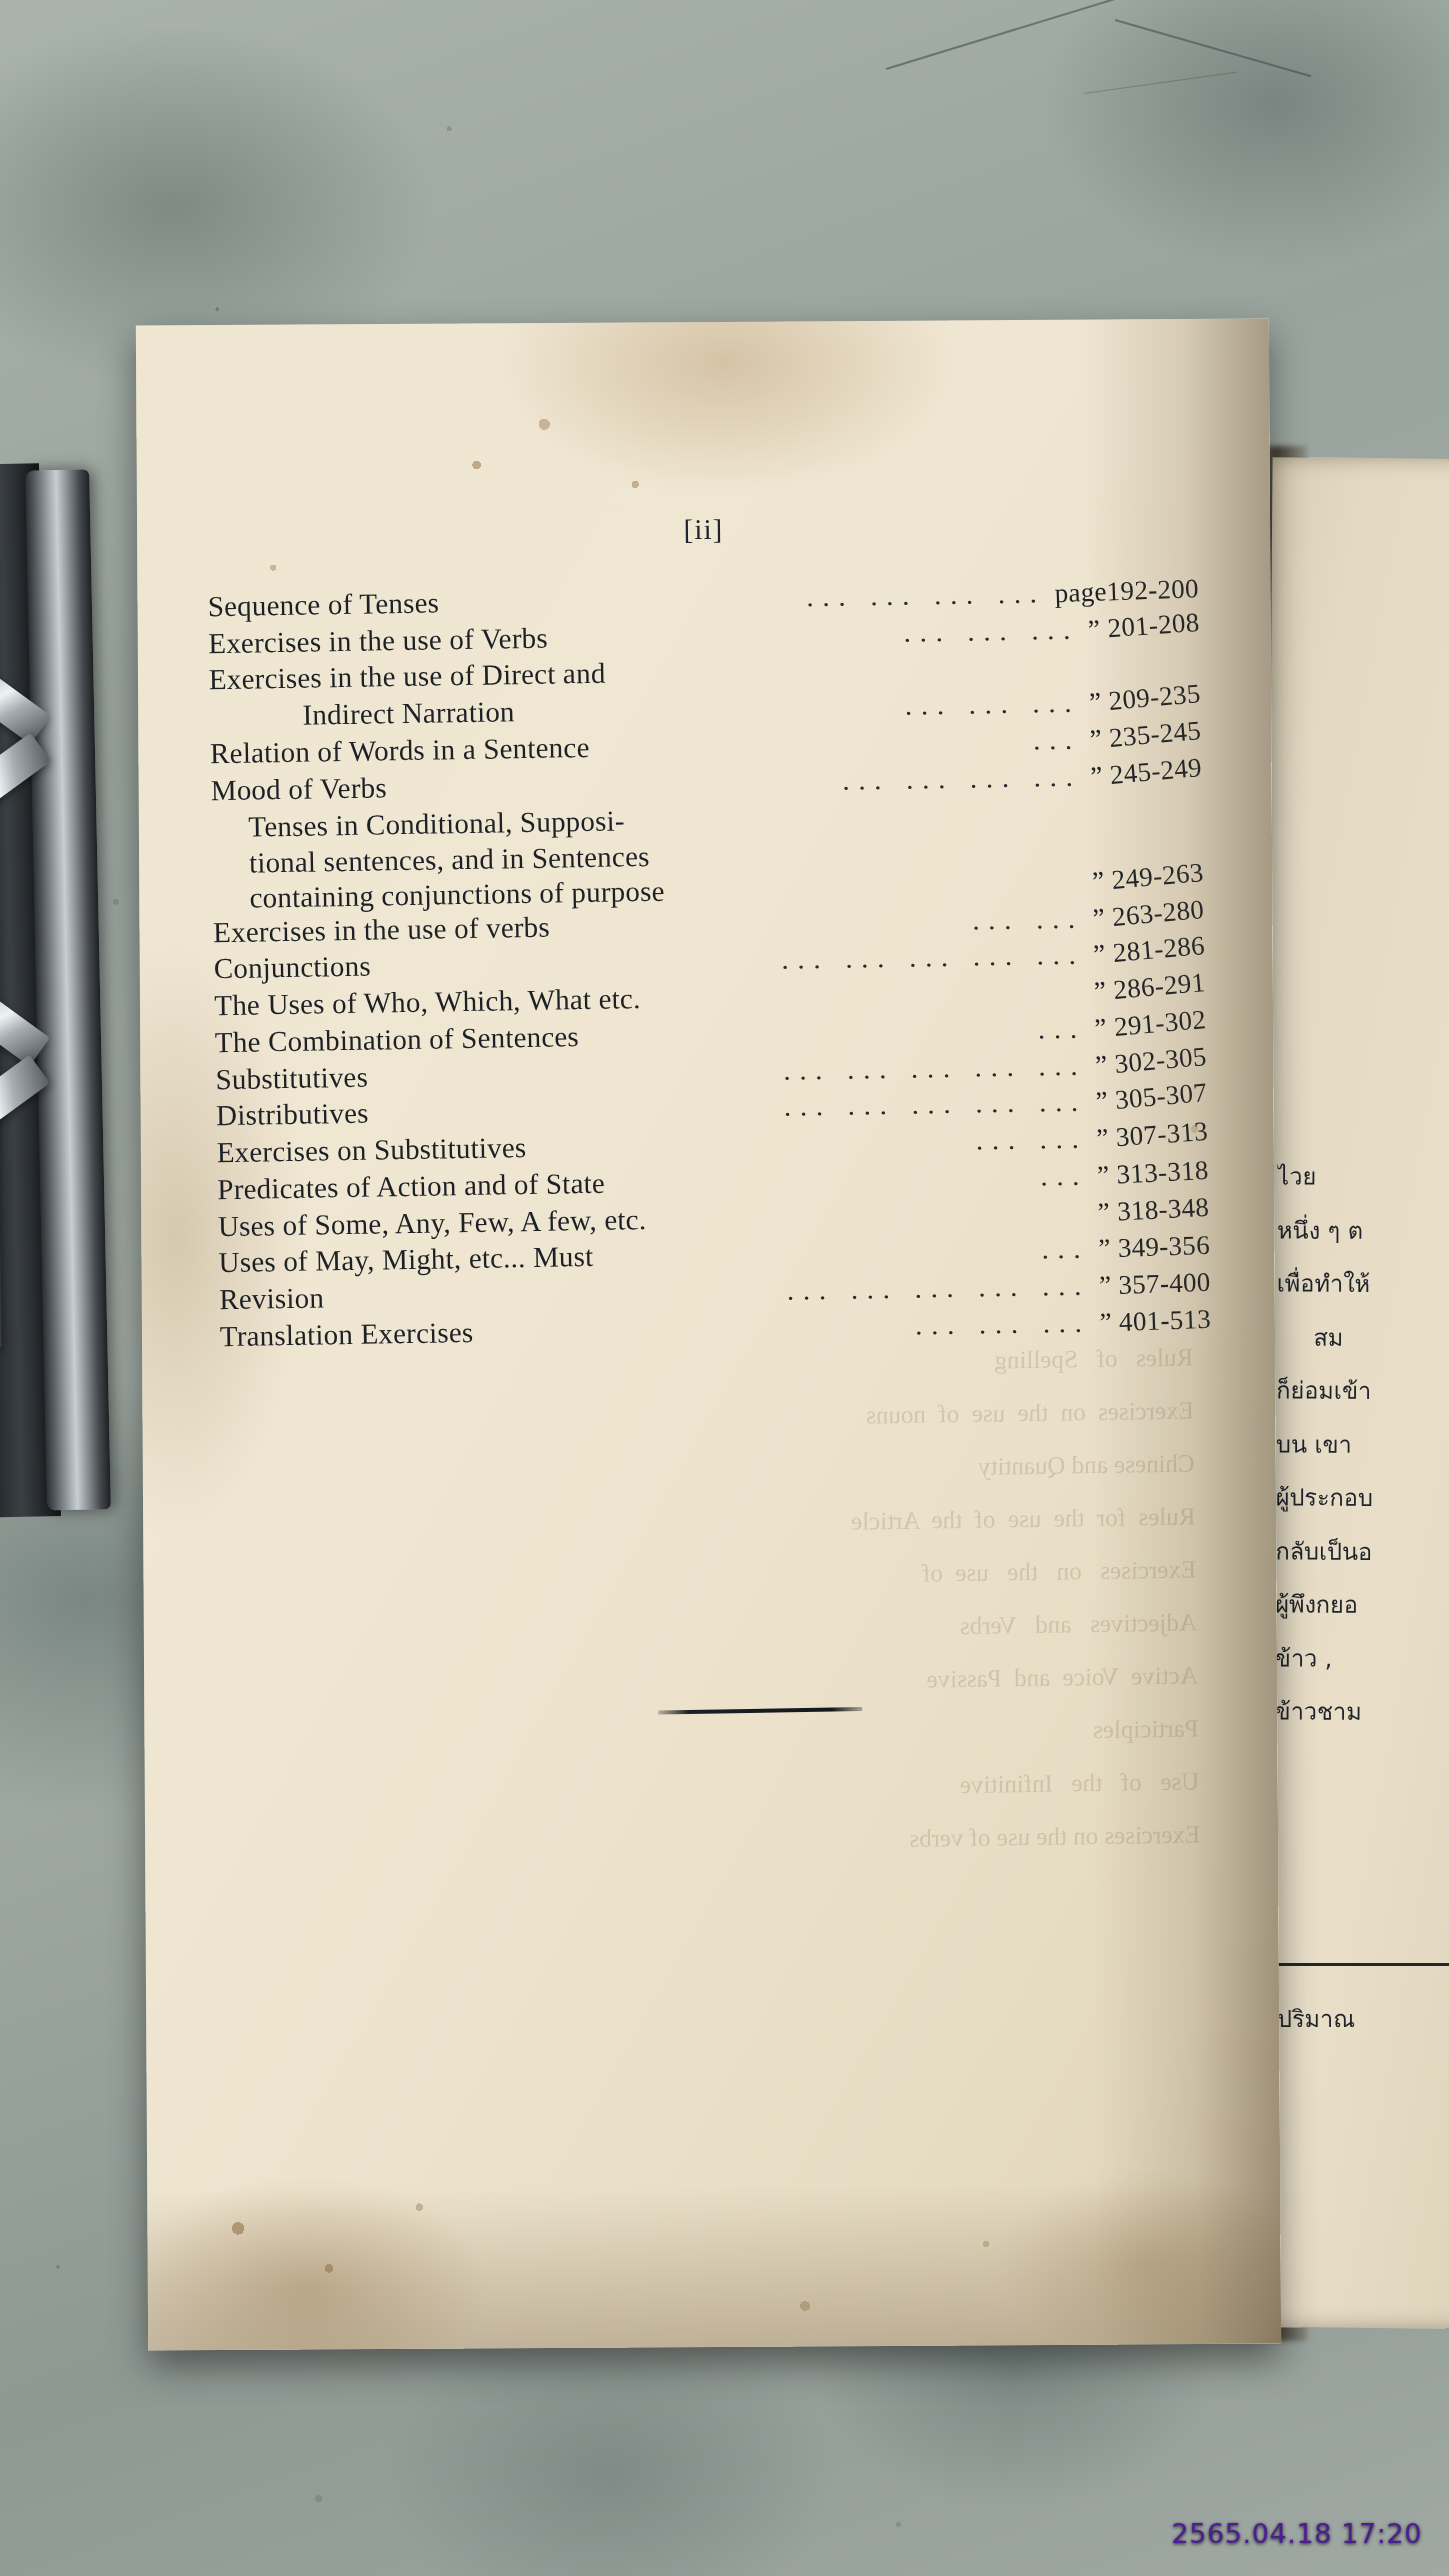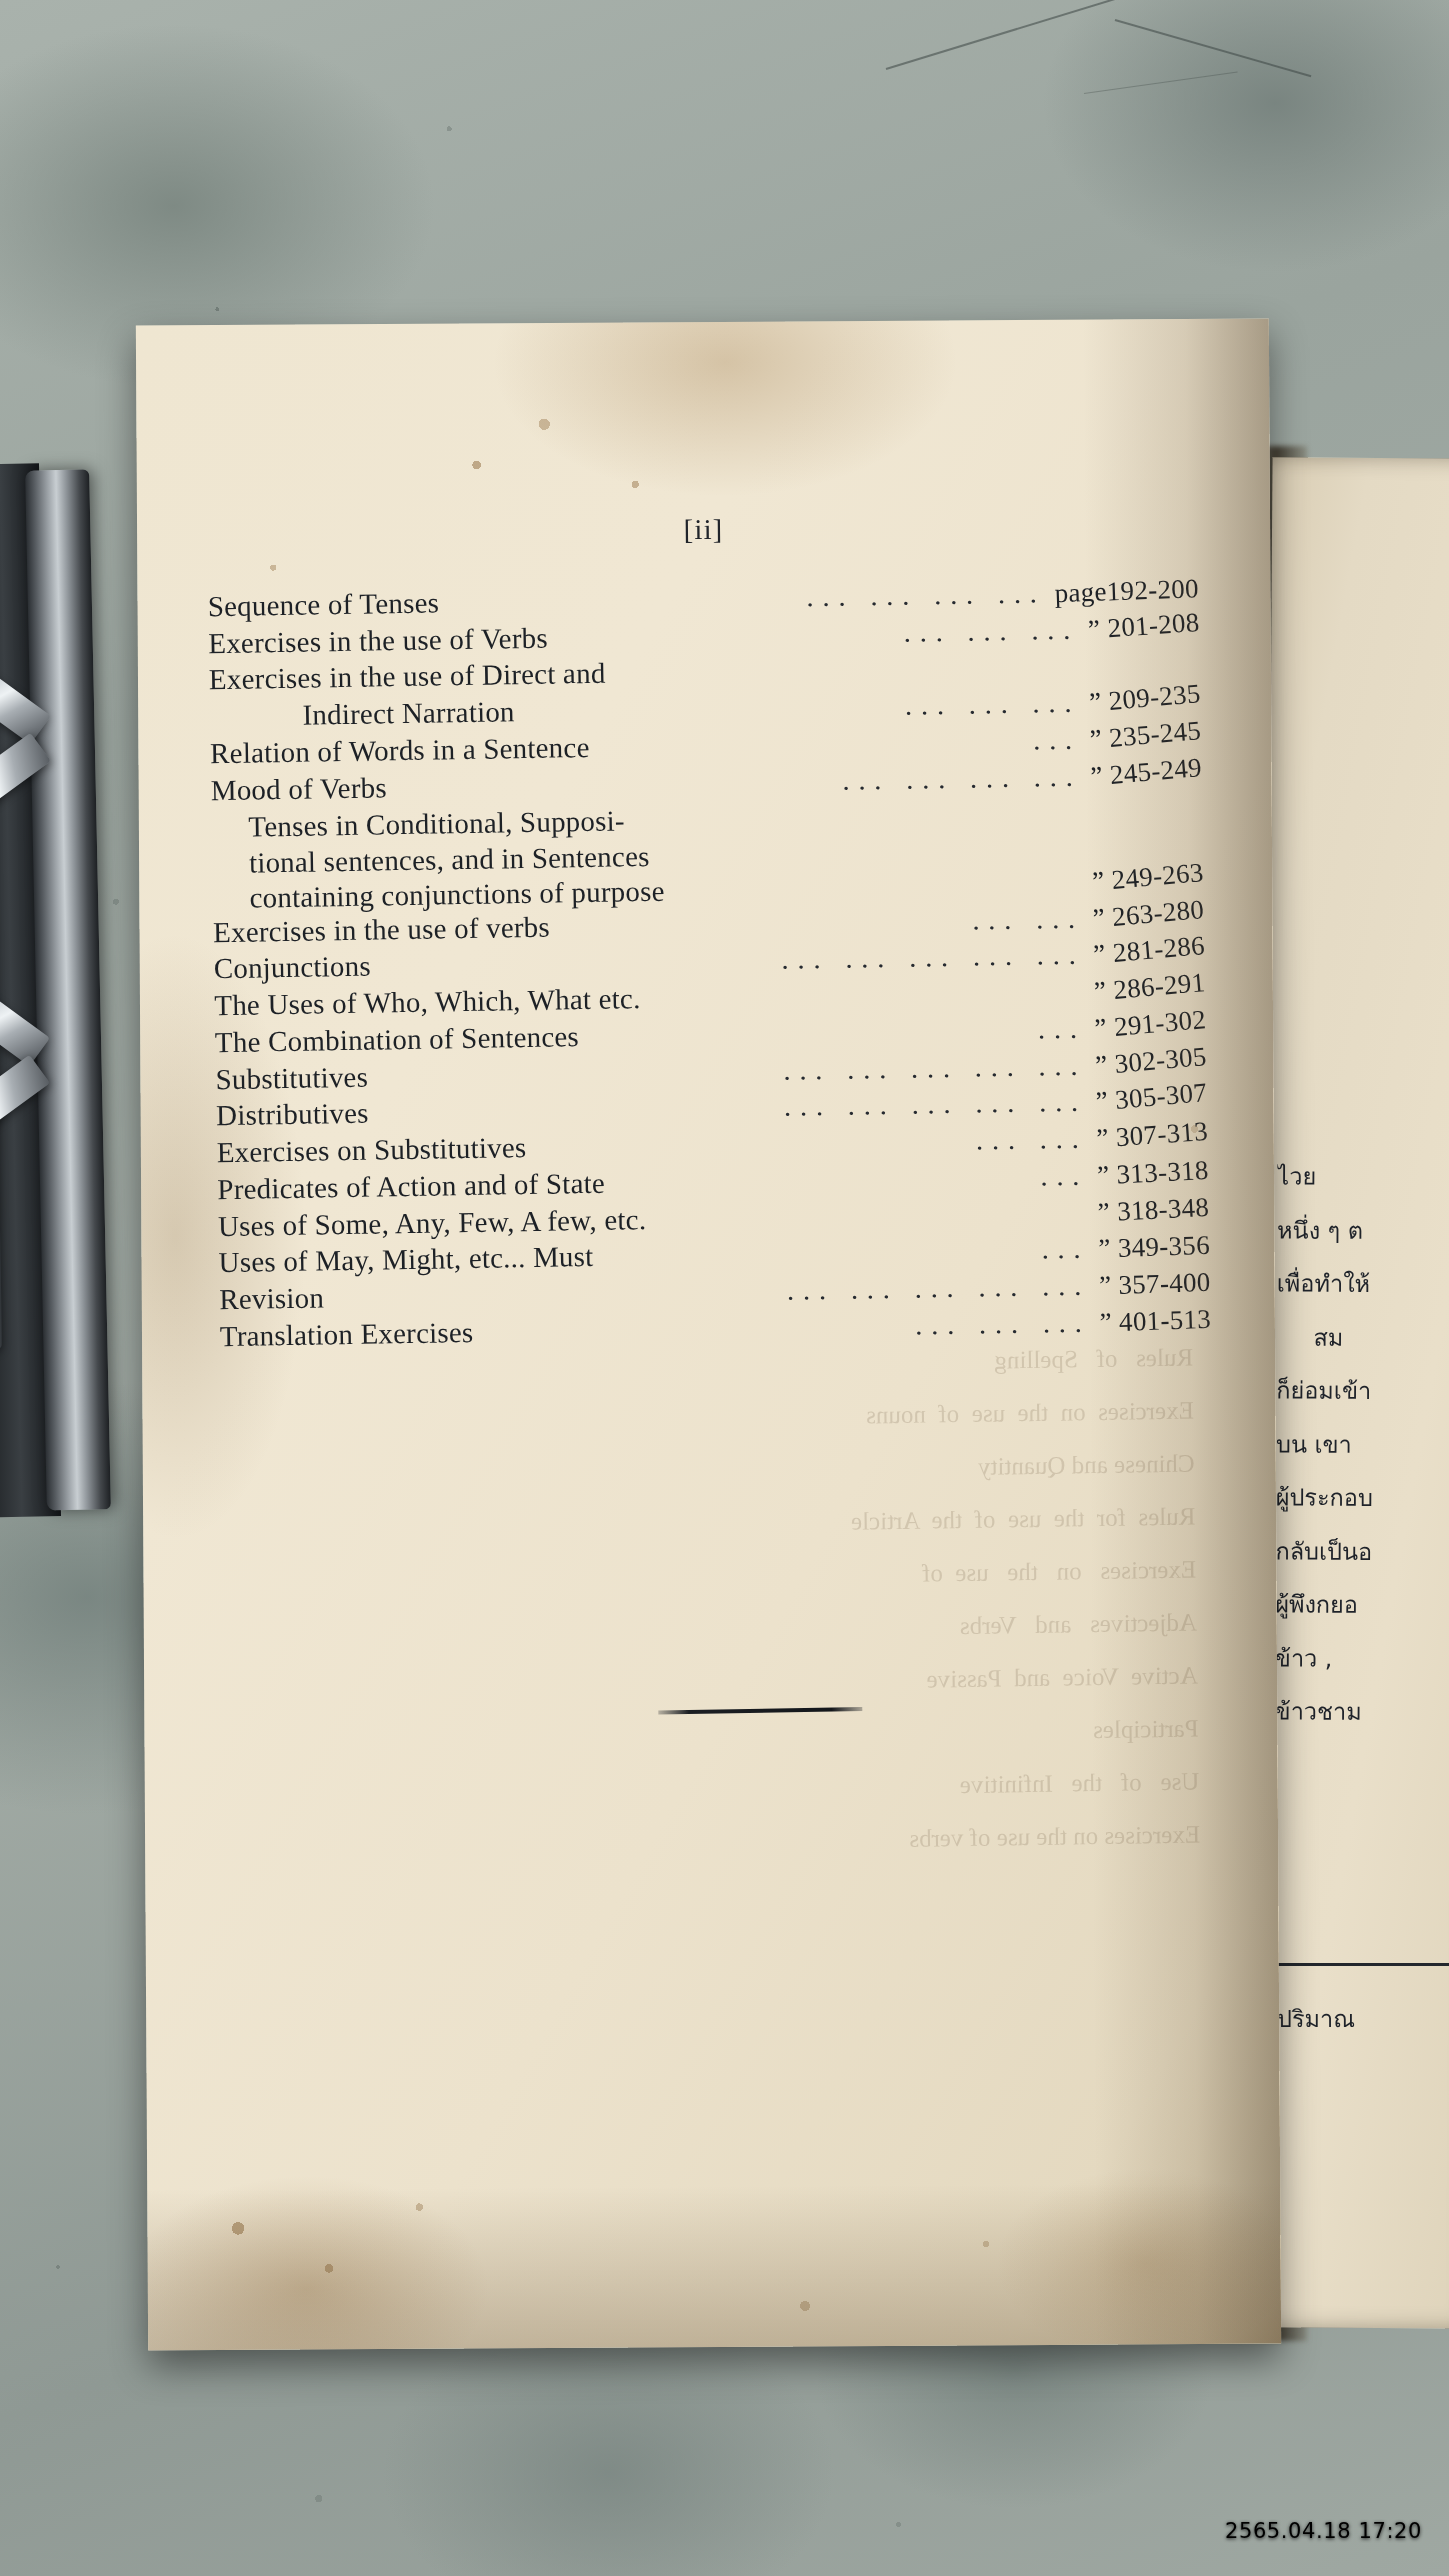--- a/index.html
+++ b/index.html
@@ -316,24 +316,24 @@
     width: 100%;
     height: 161px;
     background: linear-gradient(0deg, rgba(96,74,44,0.30) 0%, rgba(96,74,44,0) 100%);
     pointer-events: none;
   }
 
   
   .timestamp {
     position: absolute;
     right: 27px;
-    bottom: 33px;
+    bottom: 27px;
     font-family: "DejaVu Sans", sans-serif;
-    font-size: 21px;
-    color: #000000;
+    font-size: 27px;
+    color: #4c1d95;
     text-shadow: 0 1.2px 3.7px rgba(0,0,0,0.85);
     letter-spacing: 0.6px;
   }
 </style>
 </head>
 <body>
 
 <div class="scene">
 
   <div class="floor"></div>

